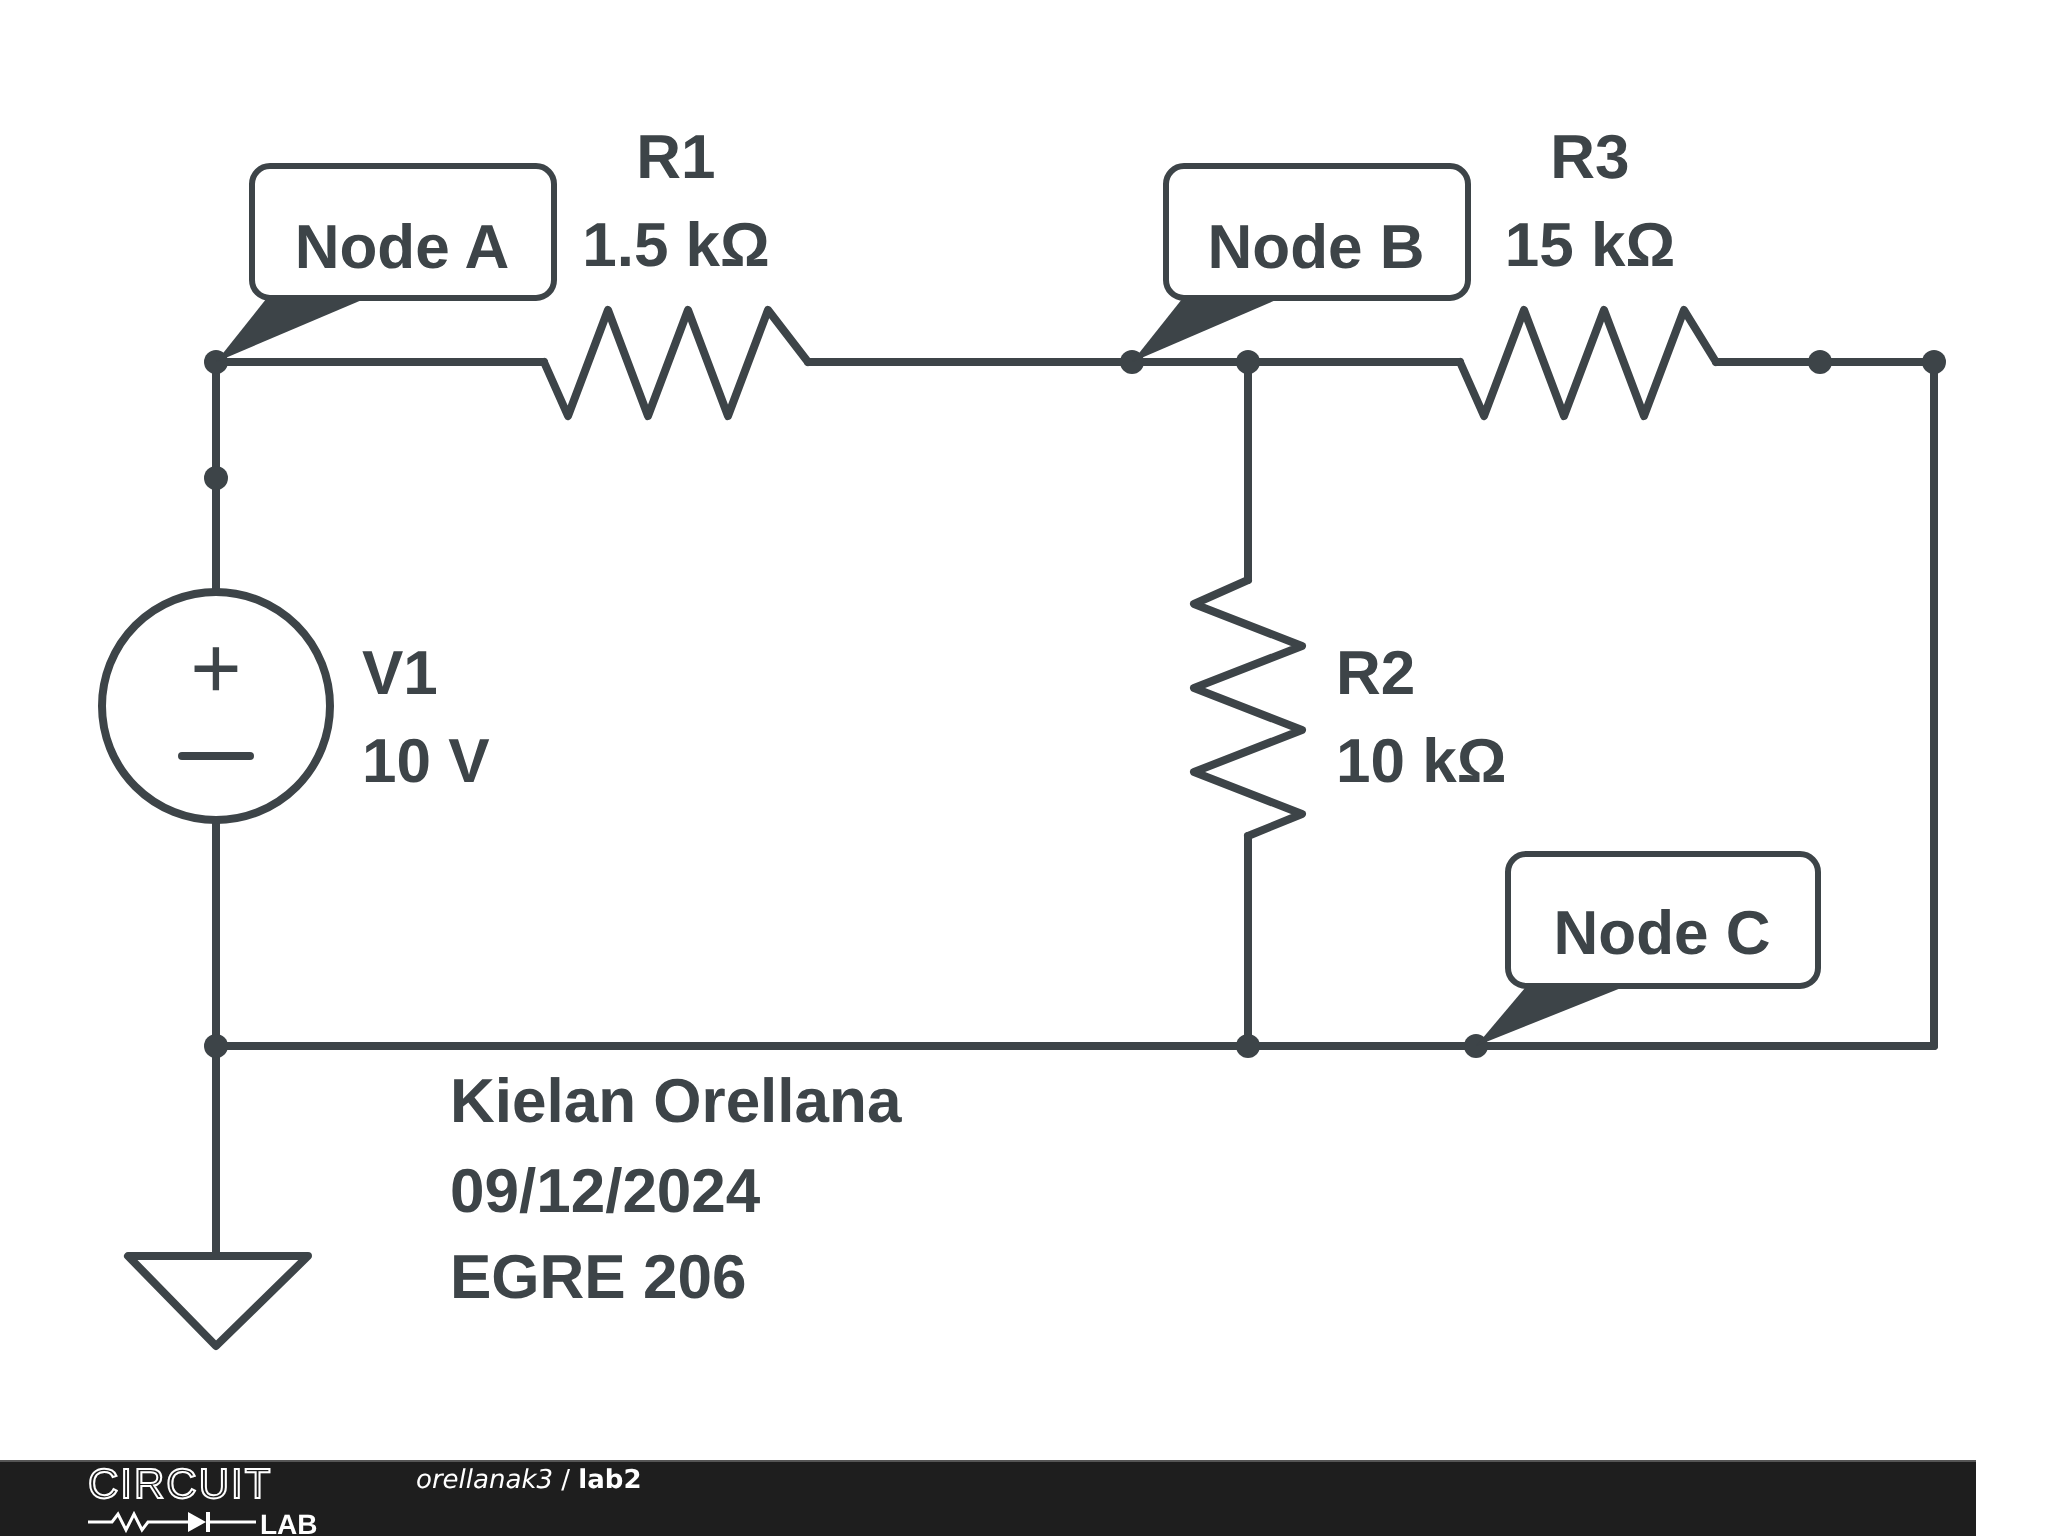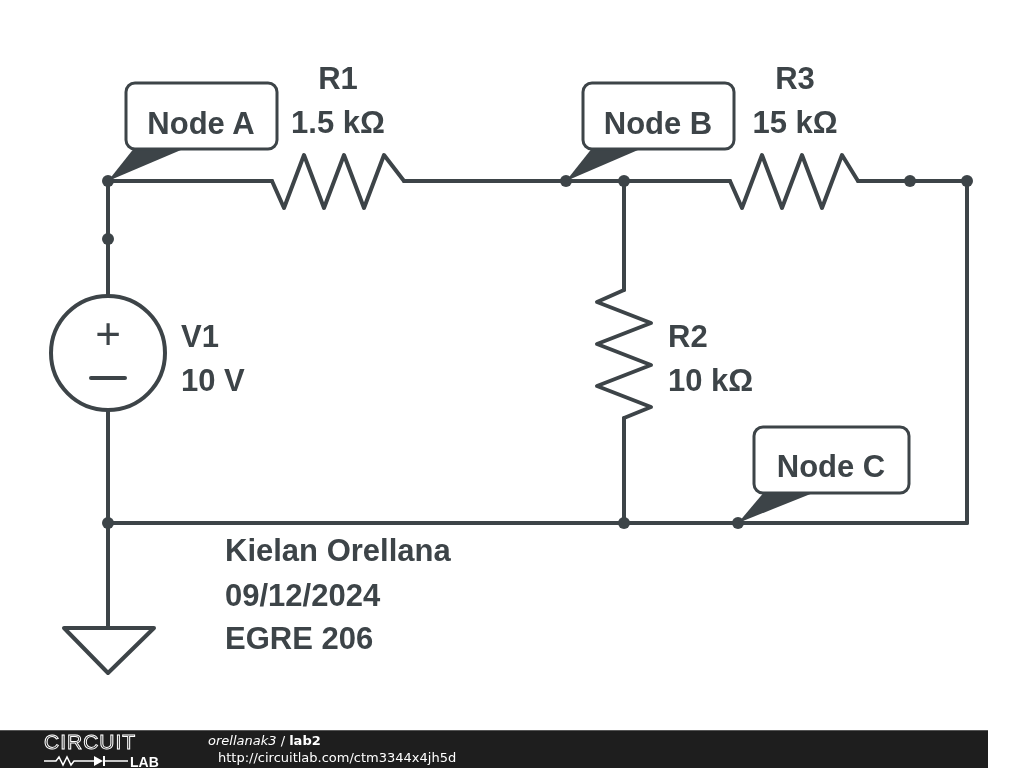--- a/index.html
+++ b/index.html
@@ -95,14 +95,13 @@
     <text x="0" y="17" style="font-size:21px;fill:none;stroke:#ffffff;stroke-width:1;letter-spacing:1px">CIRCUIT</text>
     <polyline points="0,29 12,29 15,25 19,33 23,25 27,33 30,29 50,29" style="fill:none;stroke:#ffffff;stroke-width:1.5"></polyline>
     <polygon points="50,24 50,34 59,29" style="fill:#ffffff"></polygon>
     <line x1="60" y1="24" x2="60" y2="34" style="stroke:#ffffff;stroke-width:2"></line>
     <line x1="60" y1="29" x2="84" y2="29" style="stroke:#ffffff;stroke-width:1.5"></line>
     <text x="86" y="35" style="font-size:14px;font-weight:bold;fill:#ffffff">LAB</text>
   </svg>
   <div class="f-line1">
     <span class="user">orellanak3</span><span> / </span><span class="proj">lab2</span>
   </div>
-  <div class="f-line2">http://circuitlab.com/ctm3344x4jh5d</div>
 </div>
 
 </body></html>

